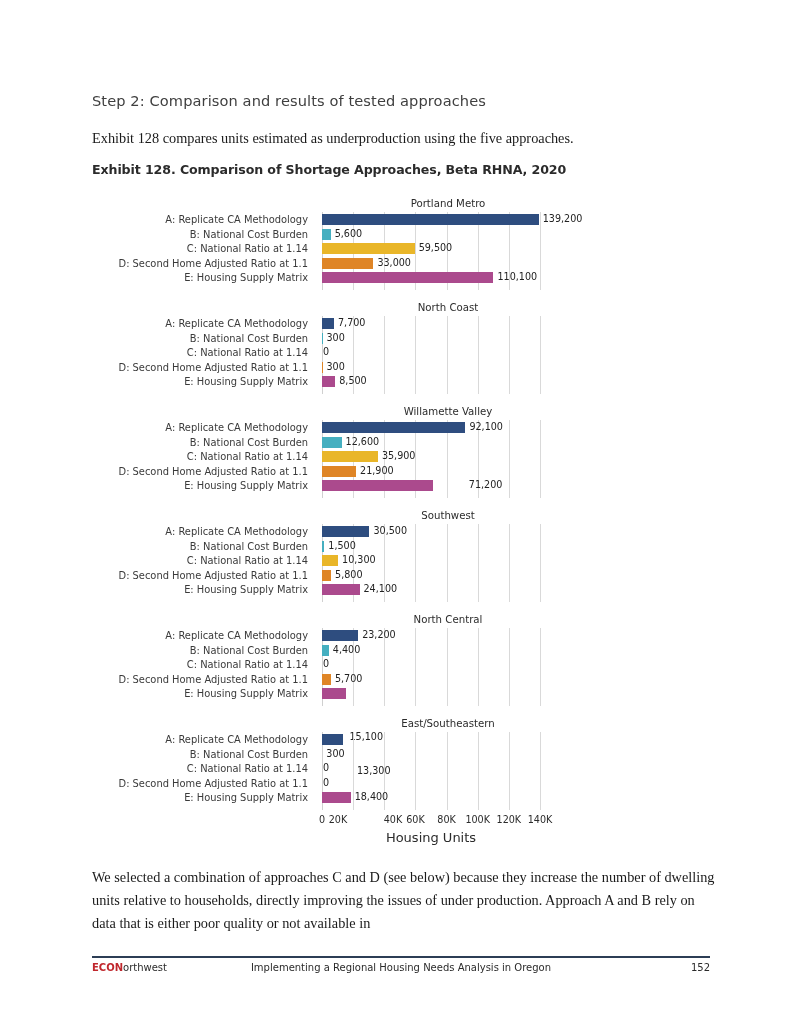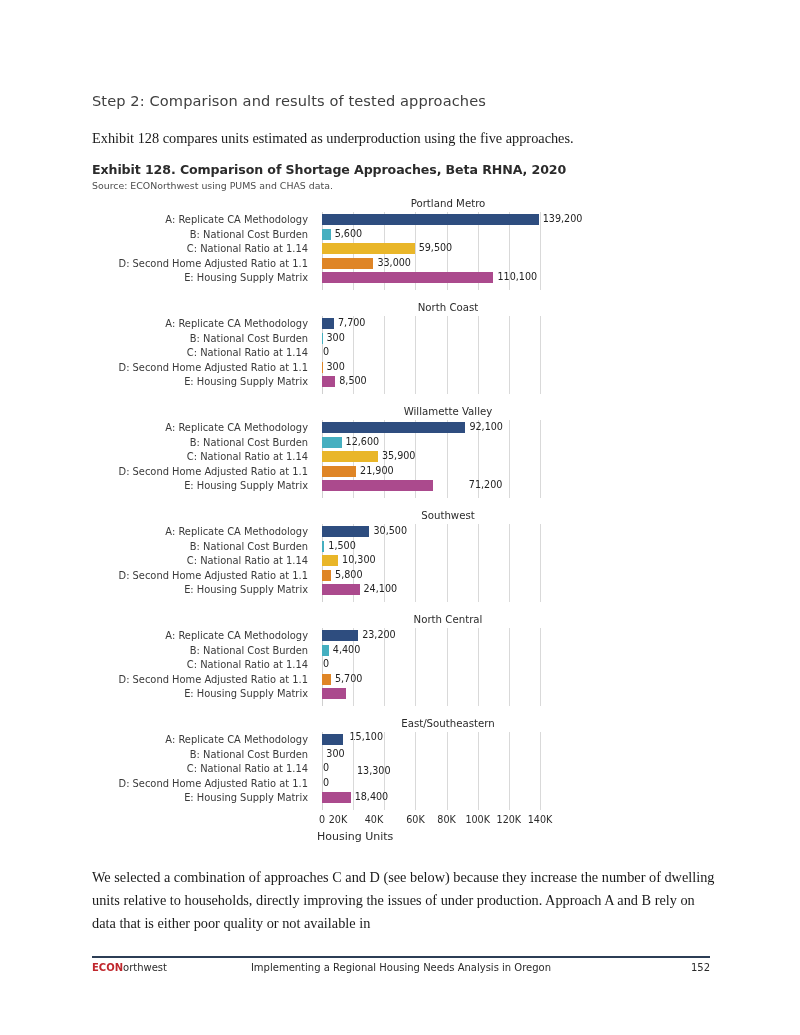--- a/index.html
+++ b/index.html
@@ -209,37 +209,36 @@
     font-size: 9.6px;
     color: #2b2b2b;
     transform: translateX(-50%);
     white-space: nowrap;
   }
   .axis-title {
     position: absolute;
     left: -5px;
     top: 16px;
     width: 228px;
-    text-align: left;
-    font-family: "DejaVu Sans", sans-serif;
-    font-size: 11px;
+    text-align: center;
+    font-family: "DejaVu Sans", sans-serif;
+    font-size: 13px;
     color: #2b2b2b;
   }
 </style>
 </head>
 <body>
 
 <div class="page">
 
   <div class="heading">Step 2: Comparison and results of tested approaches</div>
 
   <div class="intro-para">Exhibit 128 compares units estimated as underproduction using the five approaches.</div>
 
   <div class="exhibit-title">Exhibit 128. Comparison of Shortage Approaches, Beta RHNA, 2020</div>
-  <div class="exhibit-source">Source: ECONorthwest using PUMS and CHAS data.</div>
 
   <div class="chart" id="chart-root">
       <div class="panel">
         <div class="panel-title">Portland Metro</div>
         <div class="plot">
           <div class="cat-labels">
             <div class="cat-label" style="top: 0px;">A: Replicate CA Methodology</div>
             <div class="cat-label" style="top: 14.6px;">B: National Cost Burden</div>
             <div class="cat-label" style="top: 29.2px;">C: National Ratio at 1.14</div>
             <div class="cat-label" style="top: 43.8px;">D: Second Home Adjusted Ratio at 1.1</div>
@@ -489,21 +488,21 @@
             </div>
             <div class="bar-row" style="top: 58.4px;">
               <div class="bar" style="width: 28.6514px; background: rgb(171, 74, 141); height: 11px;"></div>
               <div class="bar-value" style="left: 32.6514px;">18,400</div>
             </div>
           </div>
         </div>
         <div class="axis">
           <div class="tick-label" style="left: 0px;">0</div>
           <div class="tick-label" style="left: 16px;">20K</div>
-          <div class="tick-label" style="left: 52px;">40K</div>
+          <div class="tick-label" style="left: 71px;">40K</div>
           <div class="tick-label" style="left: 93.4286px;">60K</div>
           <div class="tick-label" style="left: 124.571px;">80K</div>
           <div class="tick-label" style="left: 155.714px;">100K</div>
           <div class="tick-label" style="left: 186.857px;">120K</div>
           <div class="tick-label" style="left: 218px;">140K</div>
           <div class="axis-title">Housing Units</div>
         </div>
       </div>
     </div>
 

